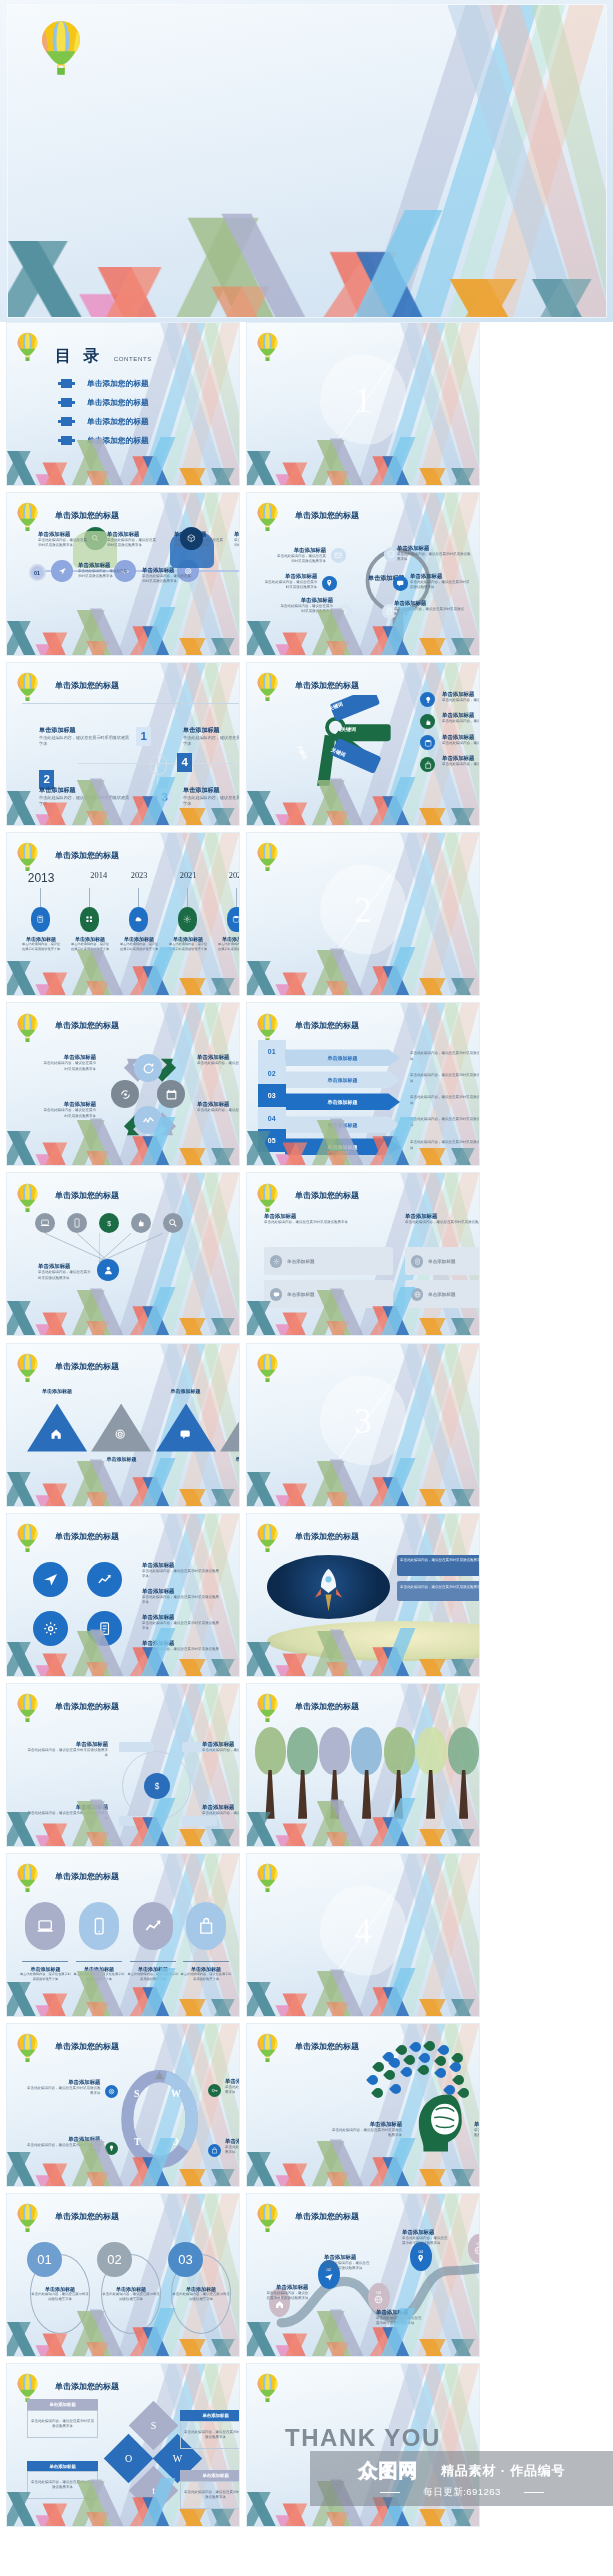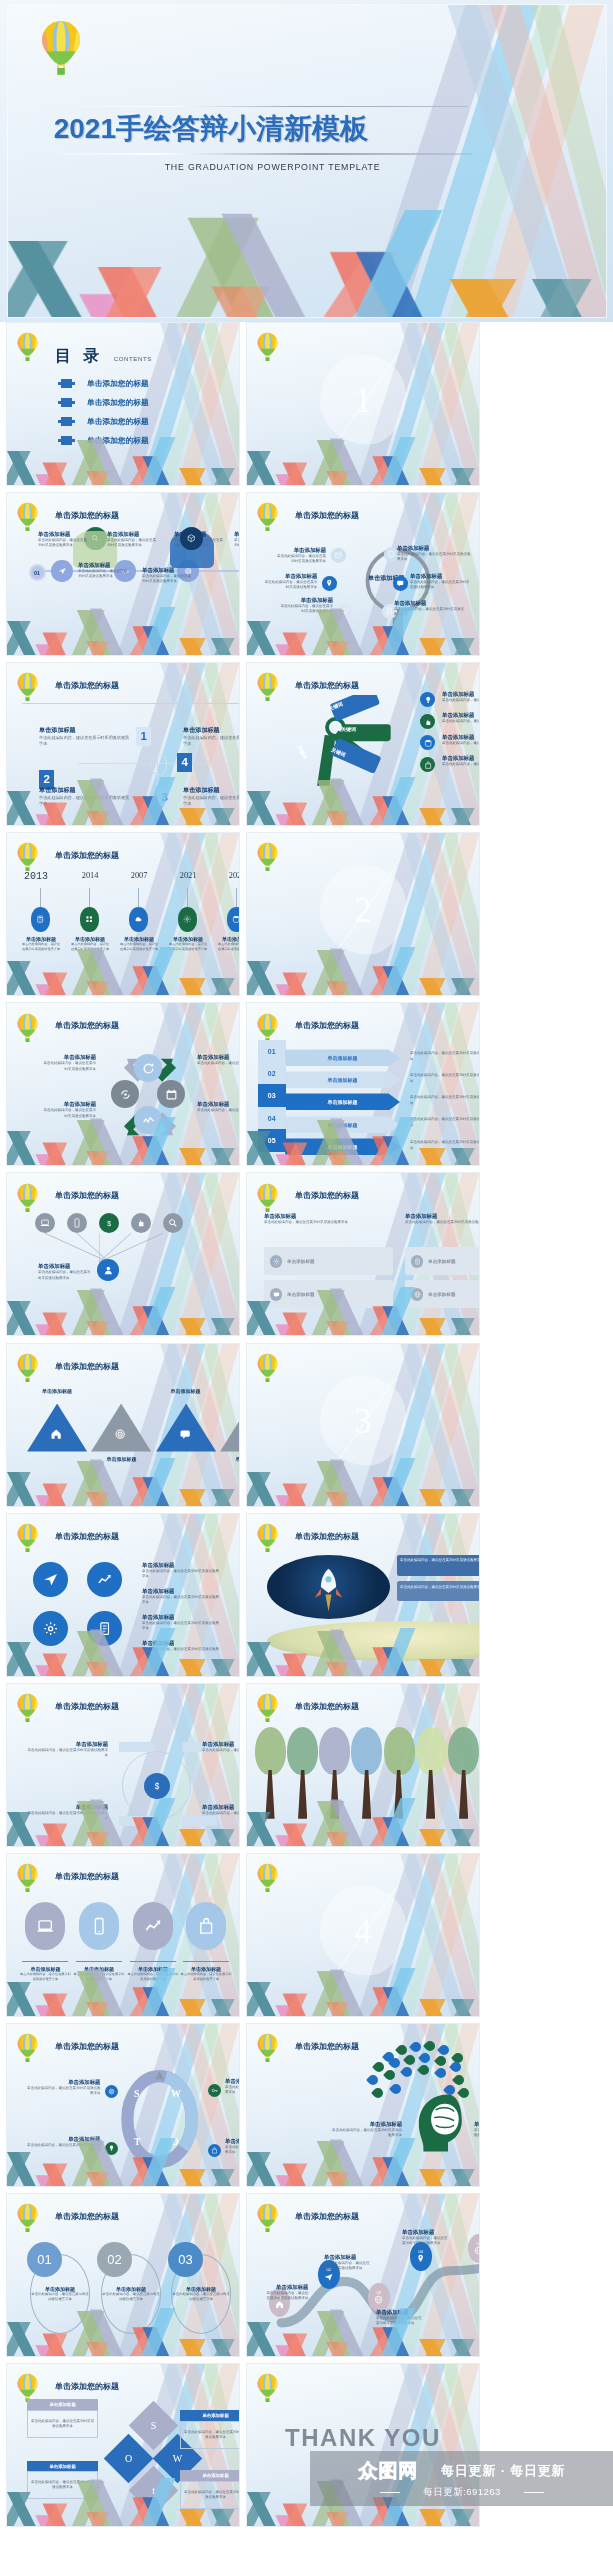--- a/index.html
+++ b/index.html
@@ -182,26 +182,20 @@
         <path d="M29 2 C22 2 18 14 18 28 C18 42 23 54 29 60 C35 54 40 42 40 28 C40 14 36 2 29 2Z" fill="#8fc3ea"></path>
         <path d="M29 2 C25 2 23 14 23 28 C23 42 26 54 29 60 C32 54 35 42 35 28 C35 14 33 2 29 2Z" fill="#f7e14b"></path>
         <path d="M8 15 C5 20 4 24 4 27 C4 34 8 41 13 47 C12 37 10 25 8 15Z" fill="#f0a57a"></path>
         <path d="M50 15 C53 20 54 24 54 27 C54 34 50 41 45 47 C46 37 48 25 50 15Z" fill="#f7e14b"></path>
         <path d="M10 42 C16 54 24 60 29 60 C34 60 42 54 48 42 Z" fill="#7dc64a"></path>
         <rect x="25" y="60" width="8" height="5" fill="none" stroke="#f5c518" stroke-width="1.5"></rect>
         <rect x="24" y="64" width="10" height="9" fill="#6dbd43"></rect>
       </svg>
     </div>
 
-    <div class="cover-title-wrap">
-      <div class="rule-top"></div>
-      <div class="cover-title">2021手绘答辩小清新模板</div>
-      <div class="rule-bot"></div>
-      <div class="cover-sub">THE GRADUATION POWERPOINT TEMPLATE</div>
-    </div>
 
     <svg class="diag" viewBox="0 0 330 408" preserveAspectRatio="none">
       <g opacity=".75">
         <polygon points="150,-10 200,-10 60,420 10,420" fill="#aab3cf" opacity=".55"></polygon>
         <polygon points="205,-10 245,-10 110,420 70,420" fill="#7ec8ec" opacity=".75"></polygon>
         <polygon points="250,-10 280,-10 150,420 120,420" fill="#bfe6d5" opacity=".7"></polygon>
         <polygon points="285,-10 330,-10 205,420 165,420" fill="#f0c9b4" opacity=".65"></polygon>
         <polygon points="120,-10 160,-10 300,420 260,420" fill="#a8c4e0" opacity=".55"></polygon>
         <polygon points="175,-10 215,-10 340,420 300,420" fill="#e8a9a0" opacity=".5"></polygon>
         <polygon points="230,-10 265,-10 375,420 340,420" fill="#b7cf9e" opacity=".5"></polygon>
@@ -769,53 +763,53 @@
   <path d="M29 2 C14 2 4 14 4 27 C4 40 16 52 29 60 C42 52 54 40 54 27 C54 14 44 2 29 2Z" fill="#f5c518"></path>
   <path d="M29 2 C22 2 18 14 18 28 C18 42 23 54 29 60 C35 54 40 42 40 28 C40 14 36 2 29 2Z" fill="#8fc3ea"></path>
   <path d="M29 2 C25 2 23 14 23 28 C23 42 26 54 29 60 C32 54 35 42 35 28 C35 14 33 2 29 2Z" fill="#f7e14b"></path>
   <path d="M8 15 C5 20 4 24 4 27 C4 34 8 41 13 47 C12 37 10 25 8 15Z" fill="#f0a57a"></path>
   <path d="M50 15 C53 20 54 24 54 27 C54 34 50 41 45 47 C46 37 48 25 50 15Z" fill="#f7e14b"></path>
   <path d="M10 42 C16 54 24 60 29 60 C34 60 42 54 48 42 Z" fill="#7dc64a"></path>
   <rect x="25" y="60" width="8" height="5" fill="none" stroke="#f5c518" stroke-width="1.5"></rect>
   <rect x="24" y="64" width="10" height="9" fill="#6dbd43"></rect>
 </svg></div>
   <div class="sl-title">单击添加您的标题</div>
-      <div style="position:absolute;left:17px;top:38px;width:34px;text-align:left;font-size:10px;color:#2b3a49;font-family:Liberation Mono, monospace">2013</div>
+      <div style="position:absolute;left:17px;top:38px;width:34px;text-align:center;font-size:12px;color:#2b3a49;font-family:Liberation Sans, sans-serif">2013</div>
       <div style="position:absolute;left:33px;top:55px;width:0.8px;height:18.4px;background:#9fb3c6"></div>
       <div class="circ" style="position:absolute;left:24px;top:74px;width:19px;height:24.5px;border-radius:50%/46%;background:#1f6fc4">
         <svg viewBox="0 0 24 24" width="8.4" height="8.4" fill="#fff">
           <rect x="5" y="3" width="14" height="18" rx="2" fill="none" stroke="#fff" stroke-width="1.8"></rect>
           <rect x="8" y="6" width="8" height="3"></rect>
           <circle cx="9" cy="13" r="1"></circle>
           <circle cx="12" cy="13" r="1"></circle>
           <circle cx="15" cy="13" r="1"></circle>
           <circle cx="9" cy="17" r="1"></circle>
           <circle cx="12" cy="17" r="1"></circle>
           <circle cx="15" cy="17" r="1"></circle>
         </svg>
       </div>
       <div style="position:absolute;left:14px;top:103px;width:40px;text-align:center">
       <div style="font-size:5px;font-weight:bold;color:#16406e">单击添加标题</div>
       <div class="mini-p" style="font-size:3.2px">单击此处编辑内容，建议您在展示时采用微软雅黑字体</div>
       </div>
-      <div style="position:absolute;left:66px;top:38px;width:34px;text-align:center;font-size:8.4px;color:#2b3a49;font-family:'Liberation Serif',serif">2014</div>
+      <div style="position:absolute;left:66px;top:38px;width:34px;text-align:right;font-size:8.4px;color:#2b3a49;font-family:'Liberation Serif',serif">2014</div>
       <div style="position:absolute;left:82px;top:55px;width:0.8px;height:18.4px;background:#9fb3c6"></div>
       <div class="circ" style="position:absolute;left:73px;top:74px;width:19px;height:24.5px;border-radius:50%/46%;background:#1b6b44">
         <svg viewBox="0 0 24 24" width="8.4" height="8.4" fill="#fff">
           <rect x="4" y="4" width="6" height="6"></rect>
           <rect x="14" y="4" width="6" height="6"></rect>
           <rect x="4" y="14" width="6" height="6"></rect>
           <rect x="14" y="14" width="6" height="6"></rect>
         </svg>
       </div>
       <div style="position:absolute;left:63px;top:103px;width:40px;text-align:center">
       <div style="font-size:5px;font-weight:bold;color:#16406e">单击添加标题</div>
       <div class="mini-p" style="font-size:3.2px">单击此处编辑内容，建议您在展示时采用微软雅黑字体</div>
       </div>
-      <div style="position:absolute;left:115px;top:38px;width:34px;text-align:center;font-size:8.4px;color:#2b3a49;font-family:'Liberation Serif',serif">2007</div>
+      <div style="position:absolute;left:115px;top:38px;width:34px;text-align:center;font-size:8.4px;color:#2b3a49;font-family:'Liberation Serif',serif">2023</div>
       <div style="position:absolute;left:131px;top:55px;width:0.8px;height:18.4px;background:#9fb3c6"></div>
       <div class="circ" style="position:absolute;left:122px;top:74px;width:19px;height:24.5px;border-radius:50%/46%;background:#1f6fc4">
         <svg viewBox="0 0 24 24" width="8.4" height="8.4" fill="#fff">
           <path d="M7 18h10a4 4 0 000-8 6 6 0 00-11.6 2A3.5 3.5 0 007 18z"></path>
         </svg>
       </div>
       <div style="position:absolute;left:112px;top:103px;width:40px;text-align:center">
       <div style="font-size:5px;font-weight:bold;color:#16406e">单击添加标题</div>
       <div class="mini-p" style="font-size:3.2px">单击此处编辑内容，建议您在展示时采用微软雅黑字体</div>
       </div>
@@ -2285,21 +2279,21 @@
     <polygon points="345,40 365,40 402,100 382,100" fill="#4f8d9b" opacity=".85"></polygon>
     <polygon points="365,40 385,40 345,100 325,100" fill="#6fa0aa" opacity=".75"></polygon>
   </g>
 </svg>
     </div>
   </div>
 
 <div class="wm">
   <div class="wm-row">
     <span class="wm-logo">众图网</span>
-    <span class="wm-tag">每日更新 · 每日更新</span>
+    <span class="wm-tag">精品素材 · 作品编号</span>
   </div>
   <div class="wm-row">
     <span class="wm-dash"></span>
     <span class="wm-id">每日更新:691263</span>
     <span class="wm-dash"></span>
   </div>
 </div>
 
 
 </body></html>

